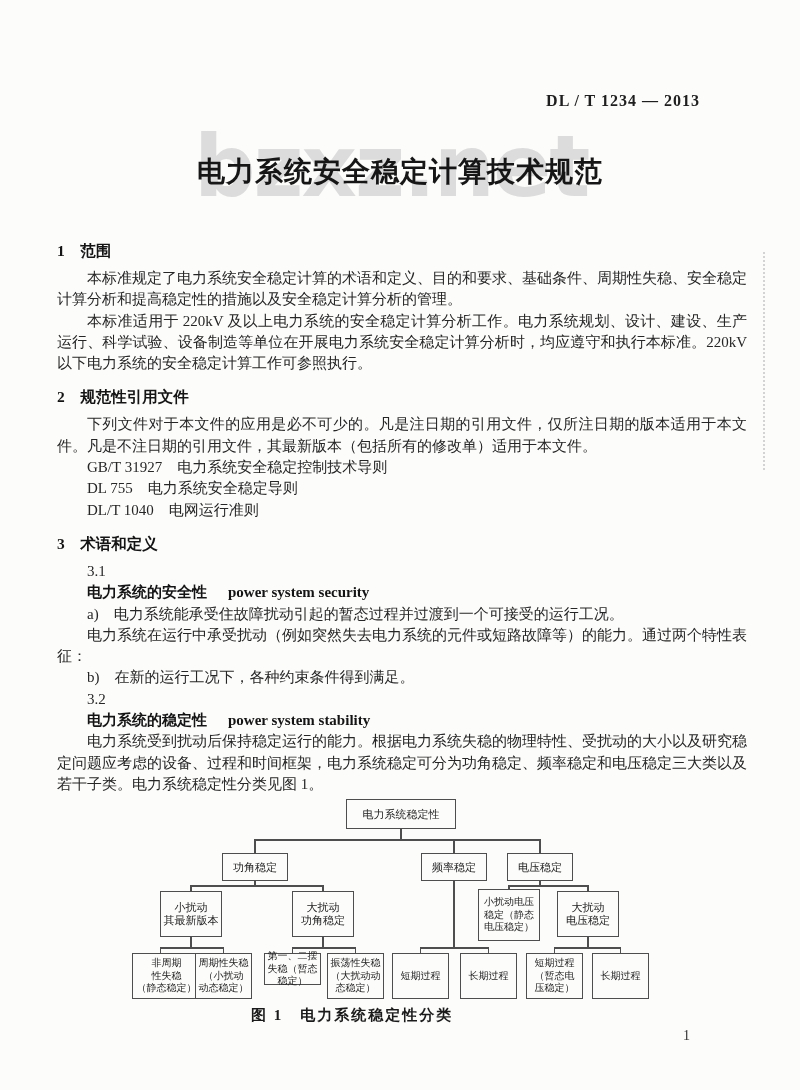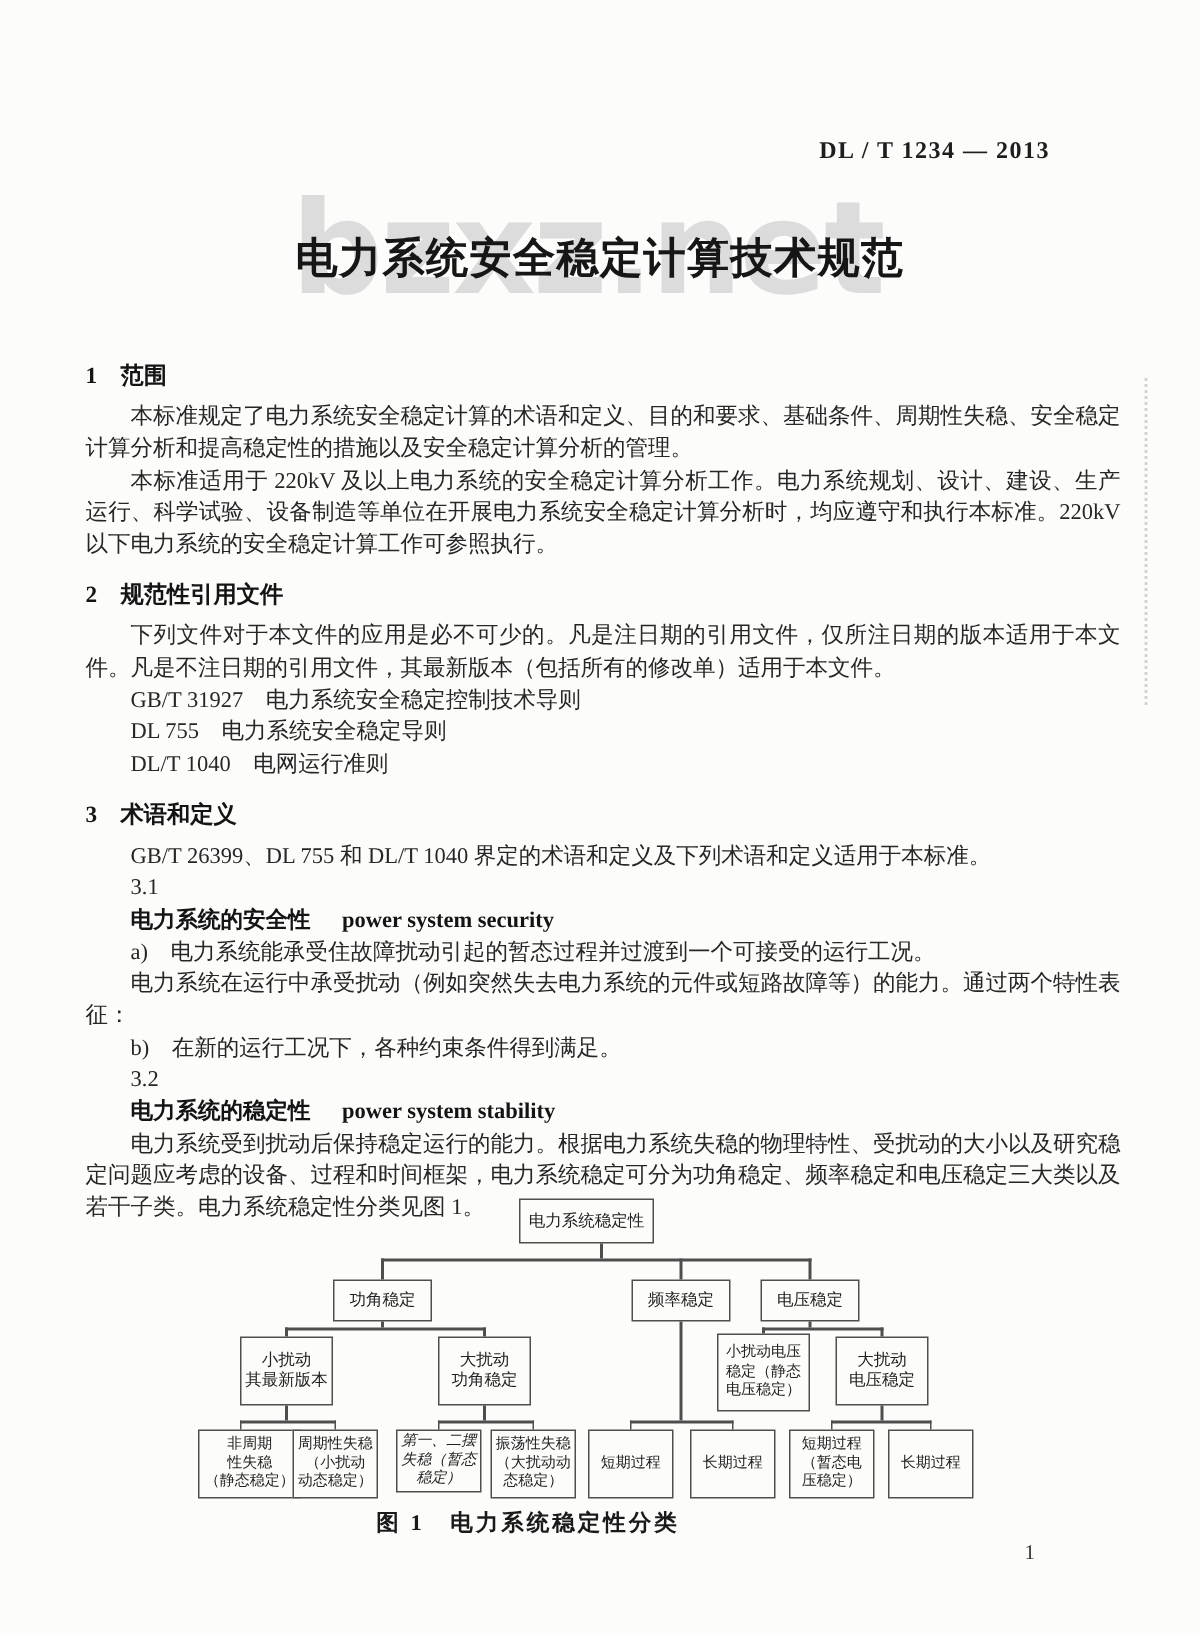--- a/index.html
+++ b/index.html
@@ -83,36 +83,35 @@
     <p>本标准规定了电力系统安全稳定计算的术语和定义、目的和要求、基础条件、周期性失稳、安全稳定计算分析和提高稳定性的措施以及安全稳定计算分析的管理。</p>
     <p>本标准适用于 220kV 及以上电力系统的安全稳定计算分析工作。电力系统规划、设计、建设、生产运行、科学试验、设备制造等单位在开展电力系统安全稳定计算分析时，均应遵守和执行本标准。220kV 以下电力系统的安全稳定计算工作可参照执行。</p>
 
     <h2>2　规范性引用文件</h2>
     <p>下列文件对于本文件的应用是必不可少的。凡是注日期的引用文件，仅所注日期的版本适用于本文件。凡是不注日期的引用文件，其最新版本（包括所有的修改单）适用于本文件。</p>
     <p class="ref-line">GB/T 31927　电力系统安全稳定控制技术导则</p>
     <p class="ref-line">DL 755　电力系统安全稳定导则</p>
     <p class="ref-line">DL/T 1040　电网运行准则</p>
 
     <h2>3　术语和定义</h2>
-    <p>GB/T 26399、DL 755 和 DL/T 1040 界定的术语和定义及下列术语和定义适用于本标准。</p>
 
     <p class="term-num">3.1</p>
     <p class="term-line"><span>电力系统的安全性</span><span class="en">power system security</span></p>
     <p class="list-item">a)　电力系统能承受住故障扰动引起的暂态过程并过渡到一个可接受的运行工况。</p>
     <p class="list-item" style="margin-left:0;text-indent:2em;">电力系统在运行中承受扰动（例如突然失去电力系统的元件或短路故障等）的能力。通过两个特性表征：</p>
     <p class="list-item">b)　在新的运行工况下，各种约束条件得到满足。</p>
 
     <p class="term-num">3.2</p>
     <p class="term-line"><span>电力系统的稳定性</span><span class="en">power system stability</span></p>
     <p>电力系统受到扰动后保持稳定运行的能力。根据电力系统失稳的物理特性、受扰动的大小以及研究稳定问题应考虑的设备、过程和时间框架，电力系统稳定可分为功角稳定、频率稳定和电压稳定三大类以及若干子类。电力系统稳定性分类见图 1。</p>
   </div>
 
   <div class="figure">
 
-    <div class="node" style="left:346px;top:4px;width:90px;height:30px;">电力系统稳定性</div>
+    <div class="node" style="left:346px;top:4px;width:110px;height:30px;">电力系统稳定性</div>
 
     <div class="node" style="left:222px;top:58px;width:66px;height:28px;">功角稳定</div>
     <div class="node" style="left:421px;top:58px;width:66px;height:28px;">频率稳定</div>
     <div class="node" style="left:507px;top:58px;width:66px;height:28px;">电压稳定</div>
 
     <div class="node" style="left:160px;top:96px;width:62px;height:46px;">小扰动
 其最新版本</div>
     <div class="node" style="left:292px;top:96px;width:62px;height:46px;">大扰动
 功角稳定</div>
     <div class="node small" style="left:478px;top:94px;width:62px;height:52px;">小扰动电压
@@ -120,21 +119,21 @@
 电压稳定）</div>
     <div class="node" style="left:557px;top:96px;width:62px;height:46px;">大扰动
 电压稳定</div>
 
     <div class="node small" style="left:132px;top:158px;width:69px;height:46px;">非周期
 性失稳
 （静态稳定）</div>
     <div class="node small" style="left:195px;top:158px;width:57px;height:46px;">周期性失稳
 （小扰动
 动态稳定）</div>
-    <div class="node small" style="left:264px;top:158px;width:57px;height:42px;font-style:italic;">第一、二摆
+    <div class="node small" style="left:264px;top:158px;width:57px;height:32px;">第一、二摆
 失稳（暂态
 稳定）</div>
     <div class="node small" style="left:327px;top:158px;width:57px;height:46px;">振荡性失稳
 （大扰动动
 态稳定）</div>
     <div class="node small" style="left:392px;top:158px;width:57px;height:46px;">短期过程</div>
     <div class="node small" style="left:460px;top:158px;width:57px;height:46px;">长期过程</div>
     <div class="node small" style="left:526px;top:158px;width:57px;height:46px;">短期过程
 （暂态电
 压稳定）</div>

